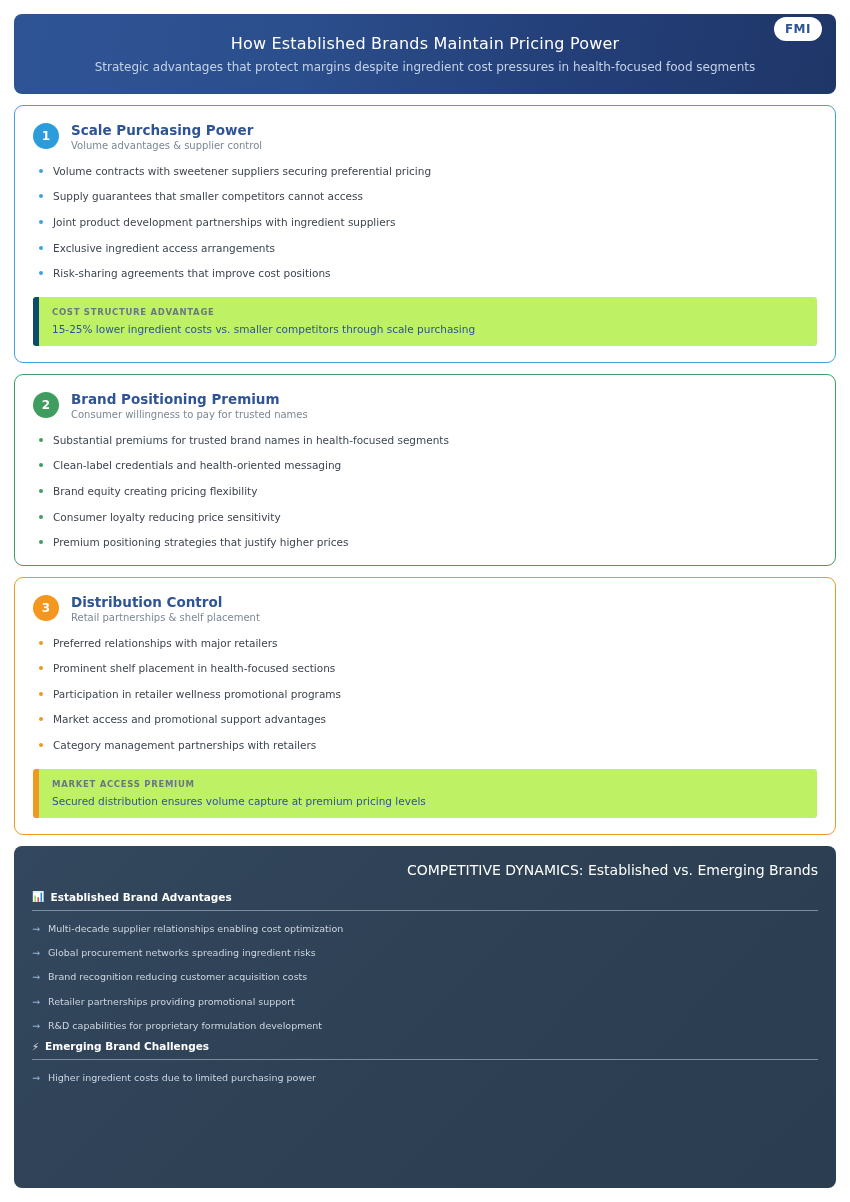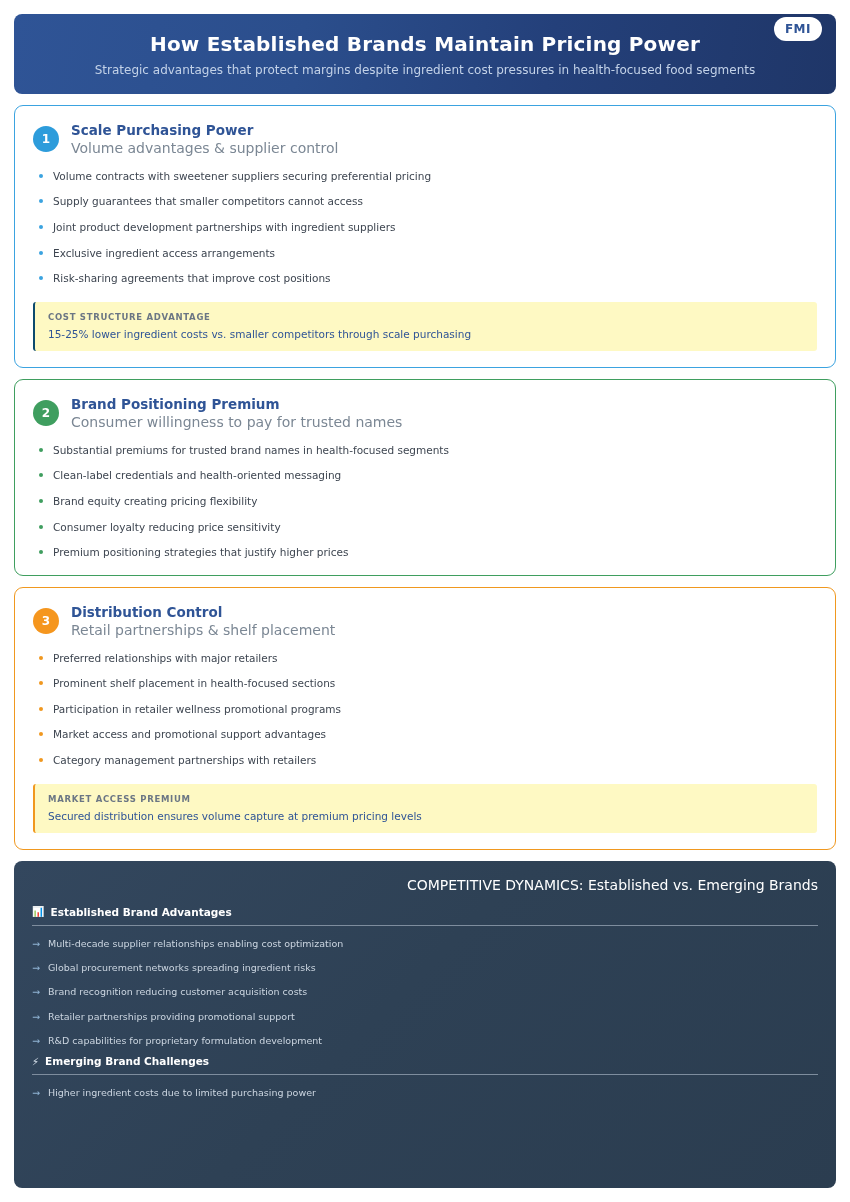--- a/index.html
+++ b/index.html
@@ -26,22 +26,22 @@
     border-radius: 8px;
     background: linear-gradient(100deg, #2f5496 0%, #2b4e8c 35%, #24407a 65%, #1f3668 100%);
     display: flex;
     flex-direction: column;
     align-items: center;
     justify-content: center;
     flex: 0 0 auto;
   }
   .header-title {
     color: #ffffff;
-    font-size: 20px;
-    font-weight: bold;
+    font-size: 16px;
+    font-weight: normal;
     letter-spacing: .2px;
     text-align: center;
   }
   .header-sub {
     margin-top: 7px;
     color: #c3d2e8;
     font-size: 12px;
     text-align: center;
   }
   .fmi-badge {
@@ -91,21 +91,21 @@
   .badge-orange { background: #f5961e; }
 
   .card-title {
     color: #2f5496;
     font-size: 13.5px;
     font-weight: bold;
     line-height: 1.25;
   }
   .card-sub {
     color: #7b8794;
-    font-size: 14px;
+    font-size: 10px;
     margin-top: 1px;
   }
 
   .bullets { list-style: none; margin: 0 0 0 4px; }
   .bullets li {
     position: relative;
     padding-left: 16px;
     font-size: 10.5px;
     color: #3d4550;
     margin-bottom: 13px;
@@ -120,22 +120,22 @@
     width: 4px; height: 4px;
     border-radius: 50%;
     background: var(--dot, #3ba3e0);
   }
   .dot-blue   { --dot: #3ba3e0; }
   .dot-green  { --dot: #3f9e5f; }
   .dot-orange { --dot: #f0981f; }
 
   .metric {
     margin-top: 17px;
-    background: #fef9c3;
-    border-left: 2px solid #0c4a6e;
+    background: #bef264;
+    border-left: 6px solid #0c4a6e;
     border-radius: 3px;
     padding: 10px 14px 11px 13px;
   }
   .metric.m-green  { border-left-color: #3f9e5f; }
   .metric.m-orange { border-left-color: #f0981f; }
   .metric-label {
     color: #6b7684;
     font-size: 8.5px;
     font-weight: bold;
     letter-spacing: .7px;

